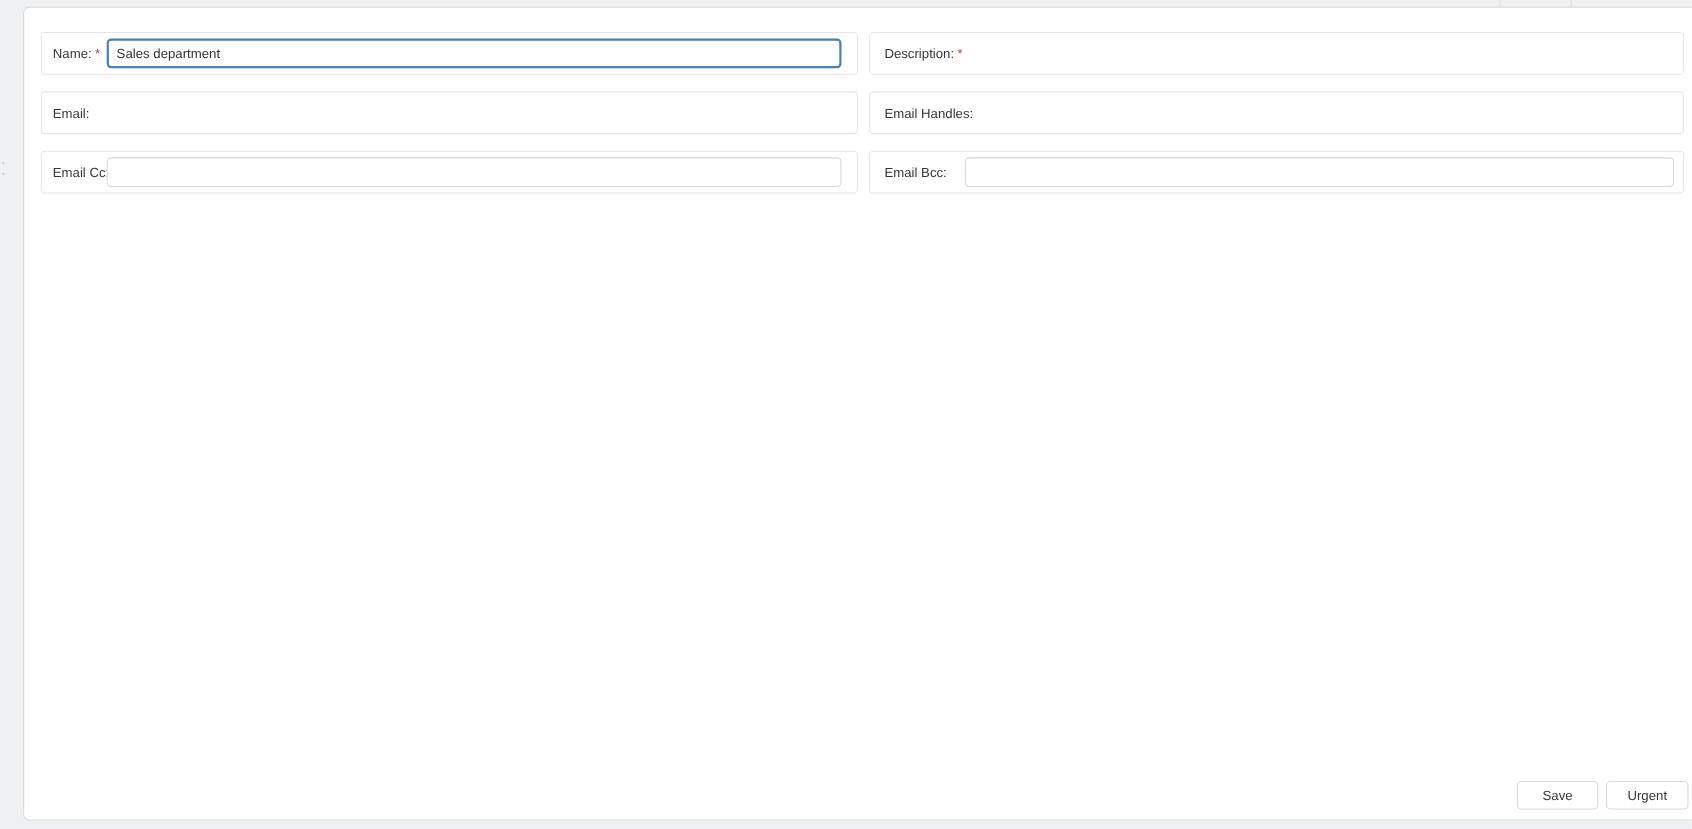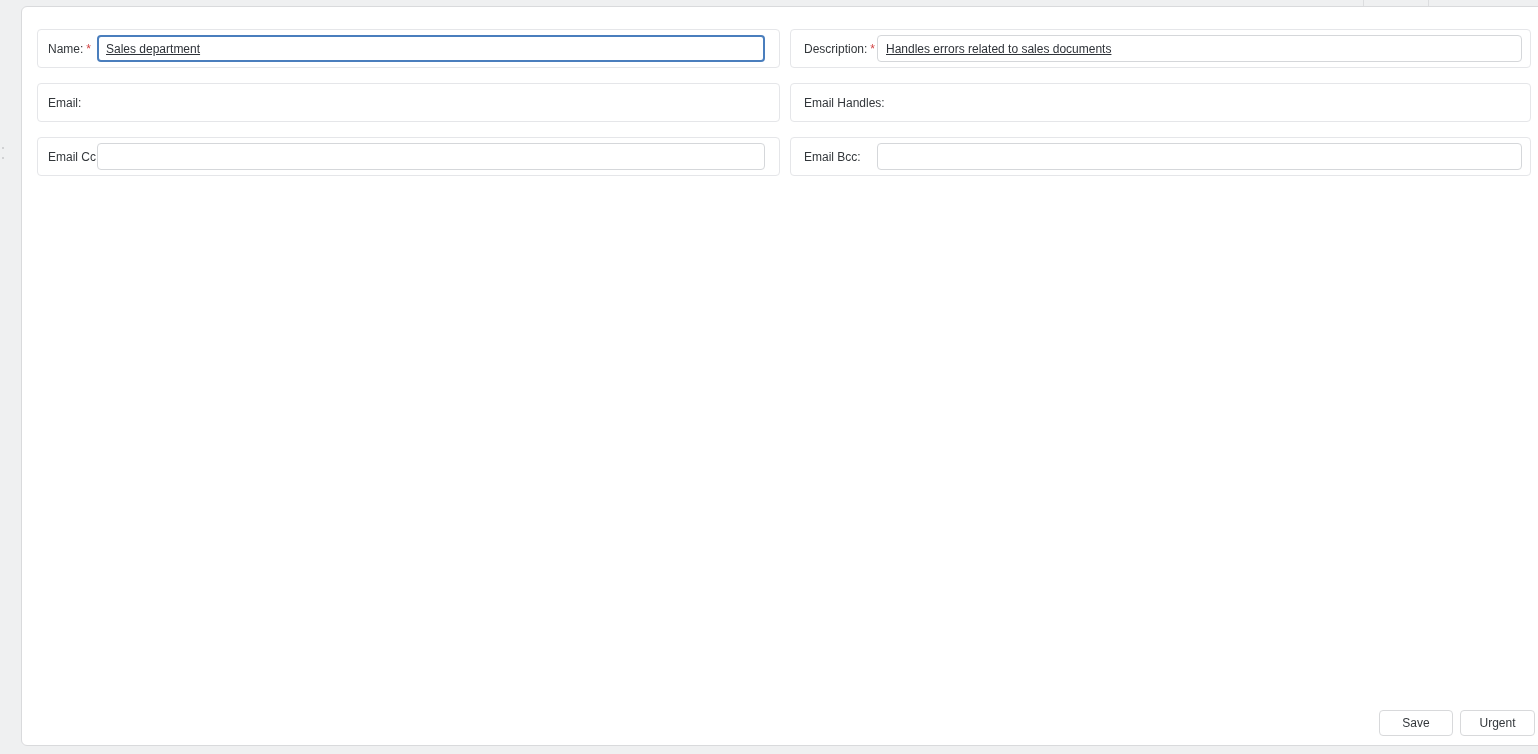--- a/index.html
+++ b/index.html
@@ -97,21 +97,20 @@
     box-sizing: border-box;
     border: 1px solid #d5d7da;
     border-radius: 4px;
     padding: 0 8px;
     font-family: inherit;
     font-size: 12px;
     color: #2e3238;
     outline: none;
     background: #ffffff;
     min-width: 0;
-    text-decoration: underline;
   }
   .col-left  .input { margin-right: 14px; }
   .col-right .input { margin-right: 8px; }
   .input.focused {
     border: 2px solid #4a7ebd;
     padding: 0 7px;
   }
 
   
   .footer {
@@ -164,21 +163,20 @@
       <span class="label">Email Cc:</span>
       <input class="input" type="text" value="" style="">
     </div>
 
   </div>
 
   <div class="col col-right">
 
     <div class="group">
       <span class="label"><span>Description:</span><span class="req">*</span></span>
-      <input class="input" type="text" value="Handles errors related to sales documents" style="">
     </div>
 
     <div class="group">
       <span class="label">Email Handles:</span>
     </div>
 
     <div class="group">
       <span class="label">Email Bcc:</span>
       <input class="input" type="text" value="" style="">
     </div>

